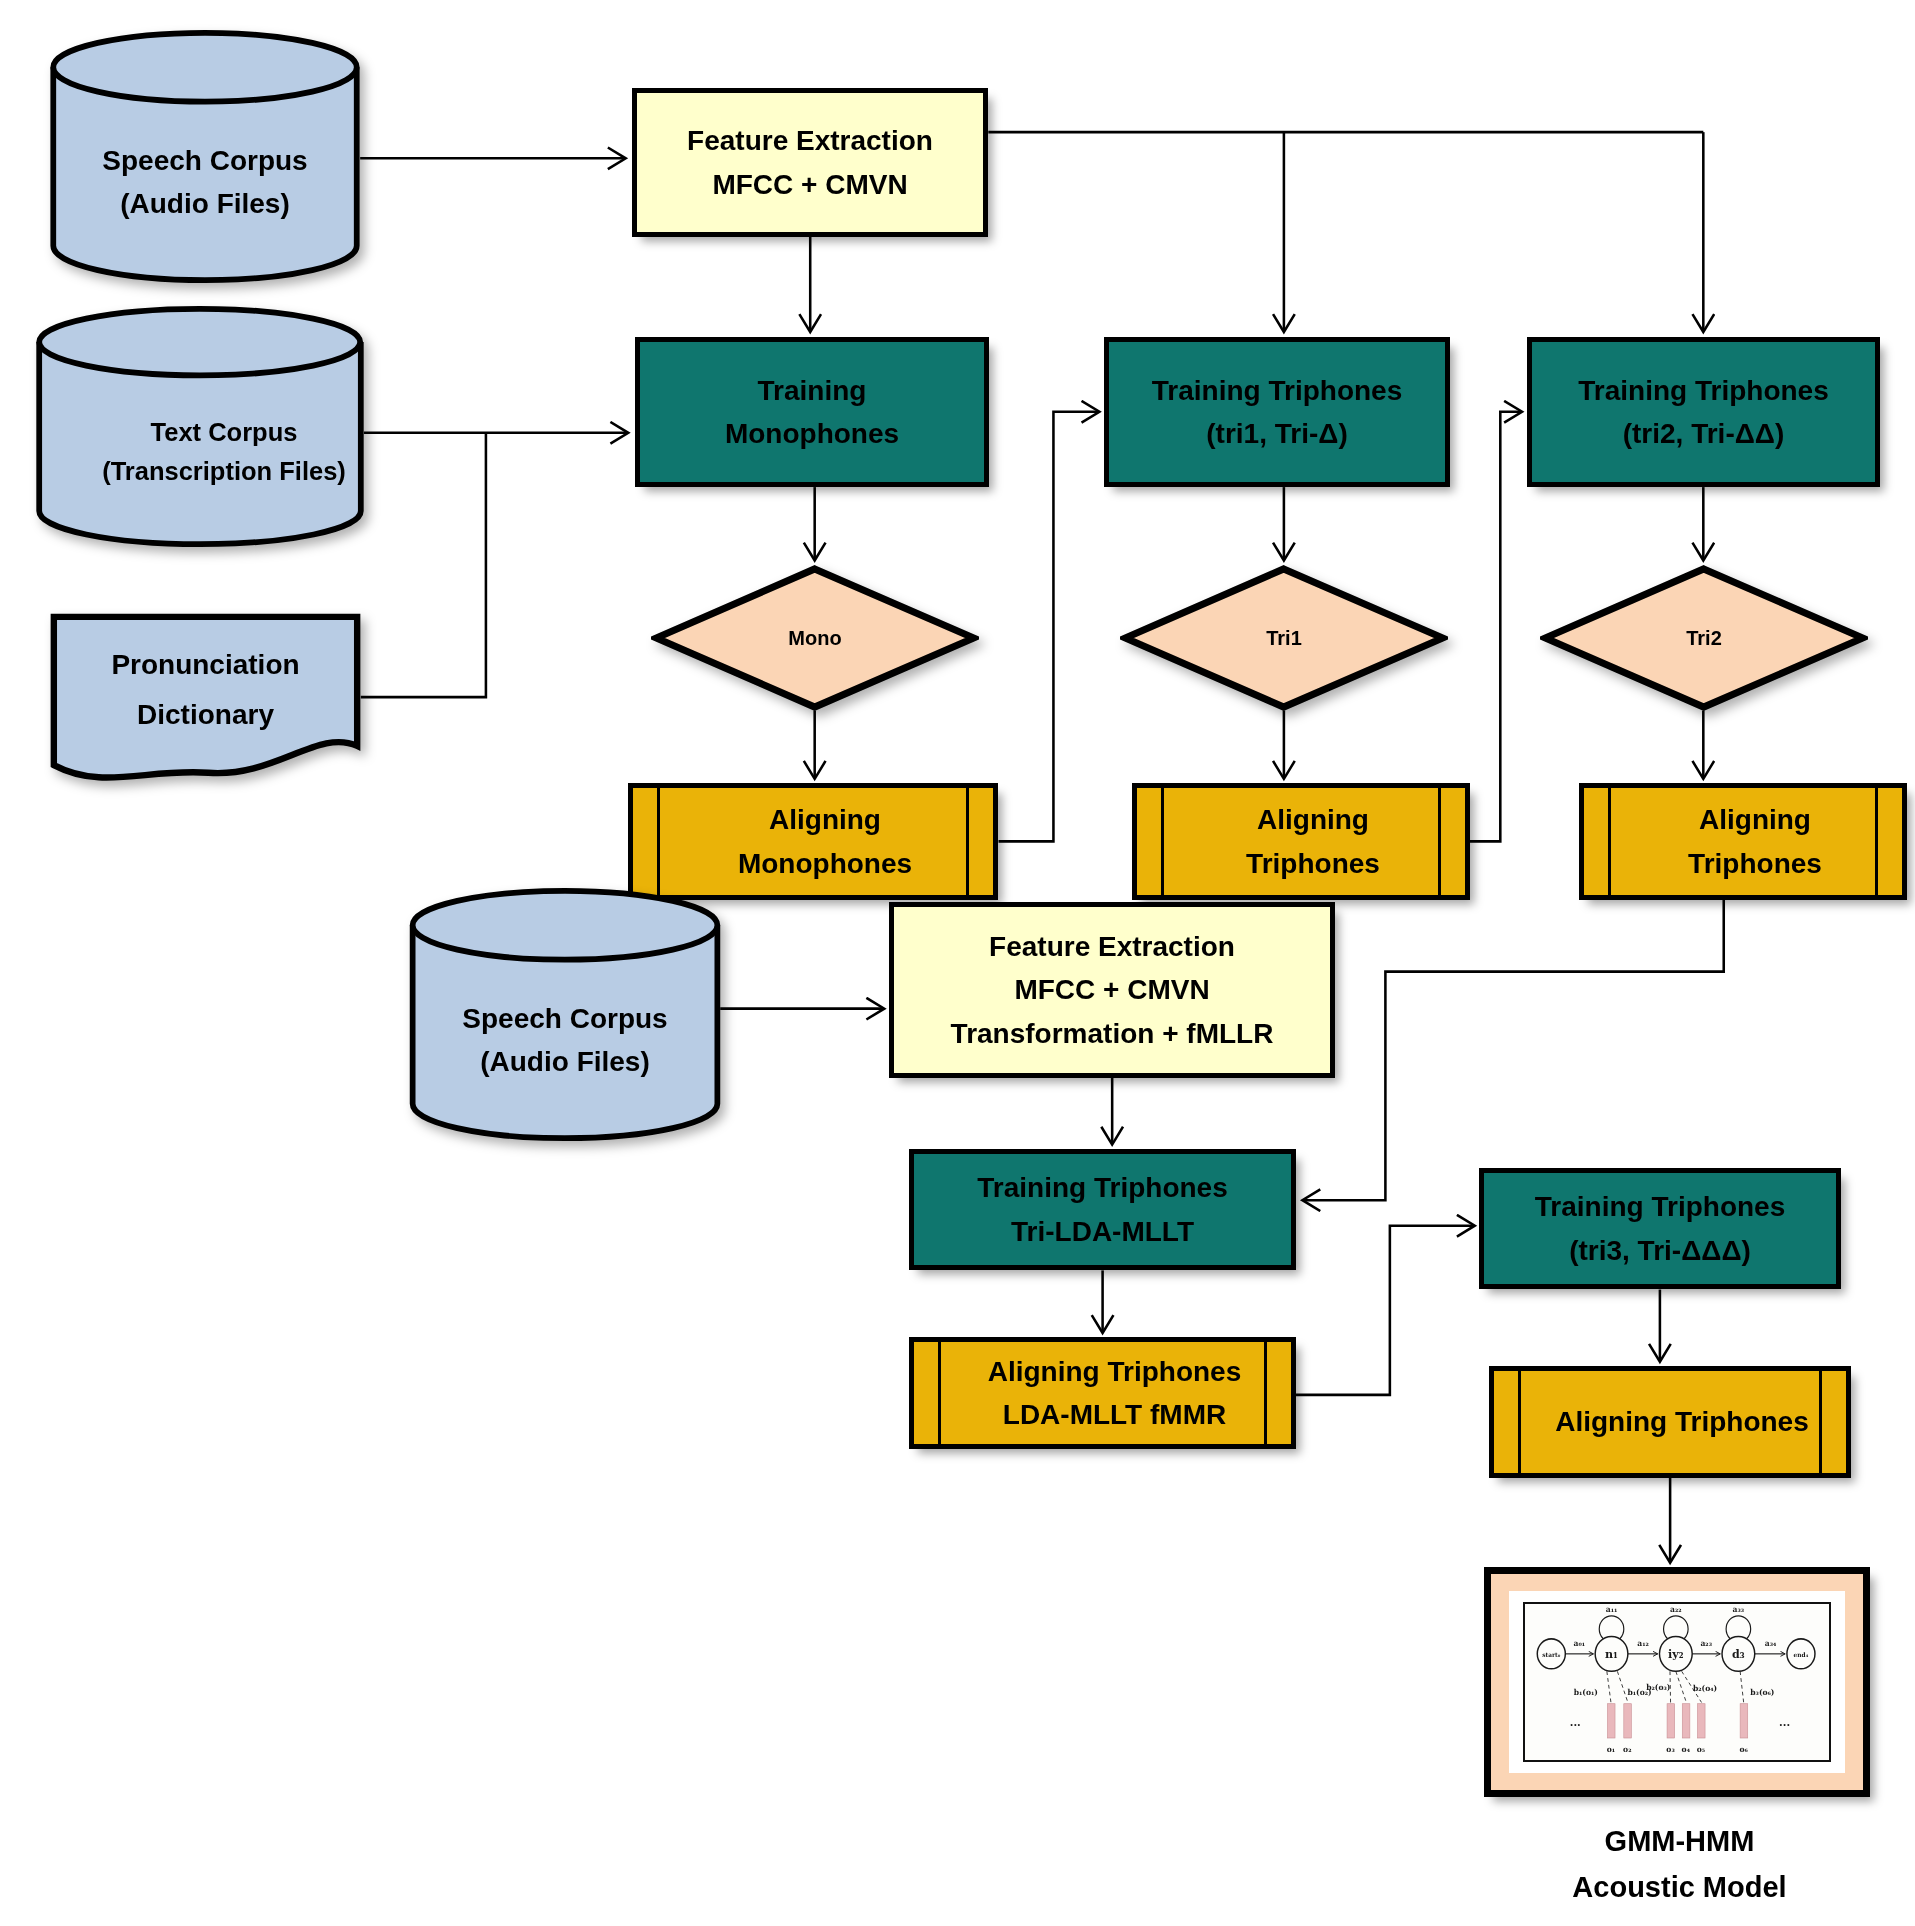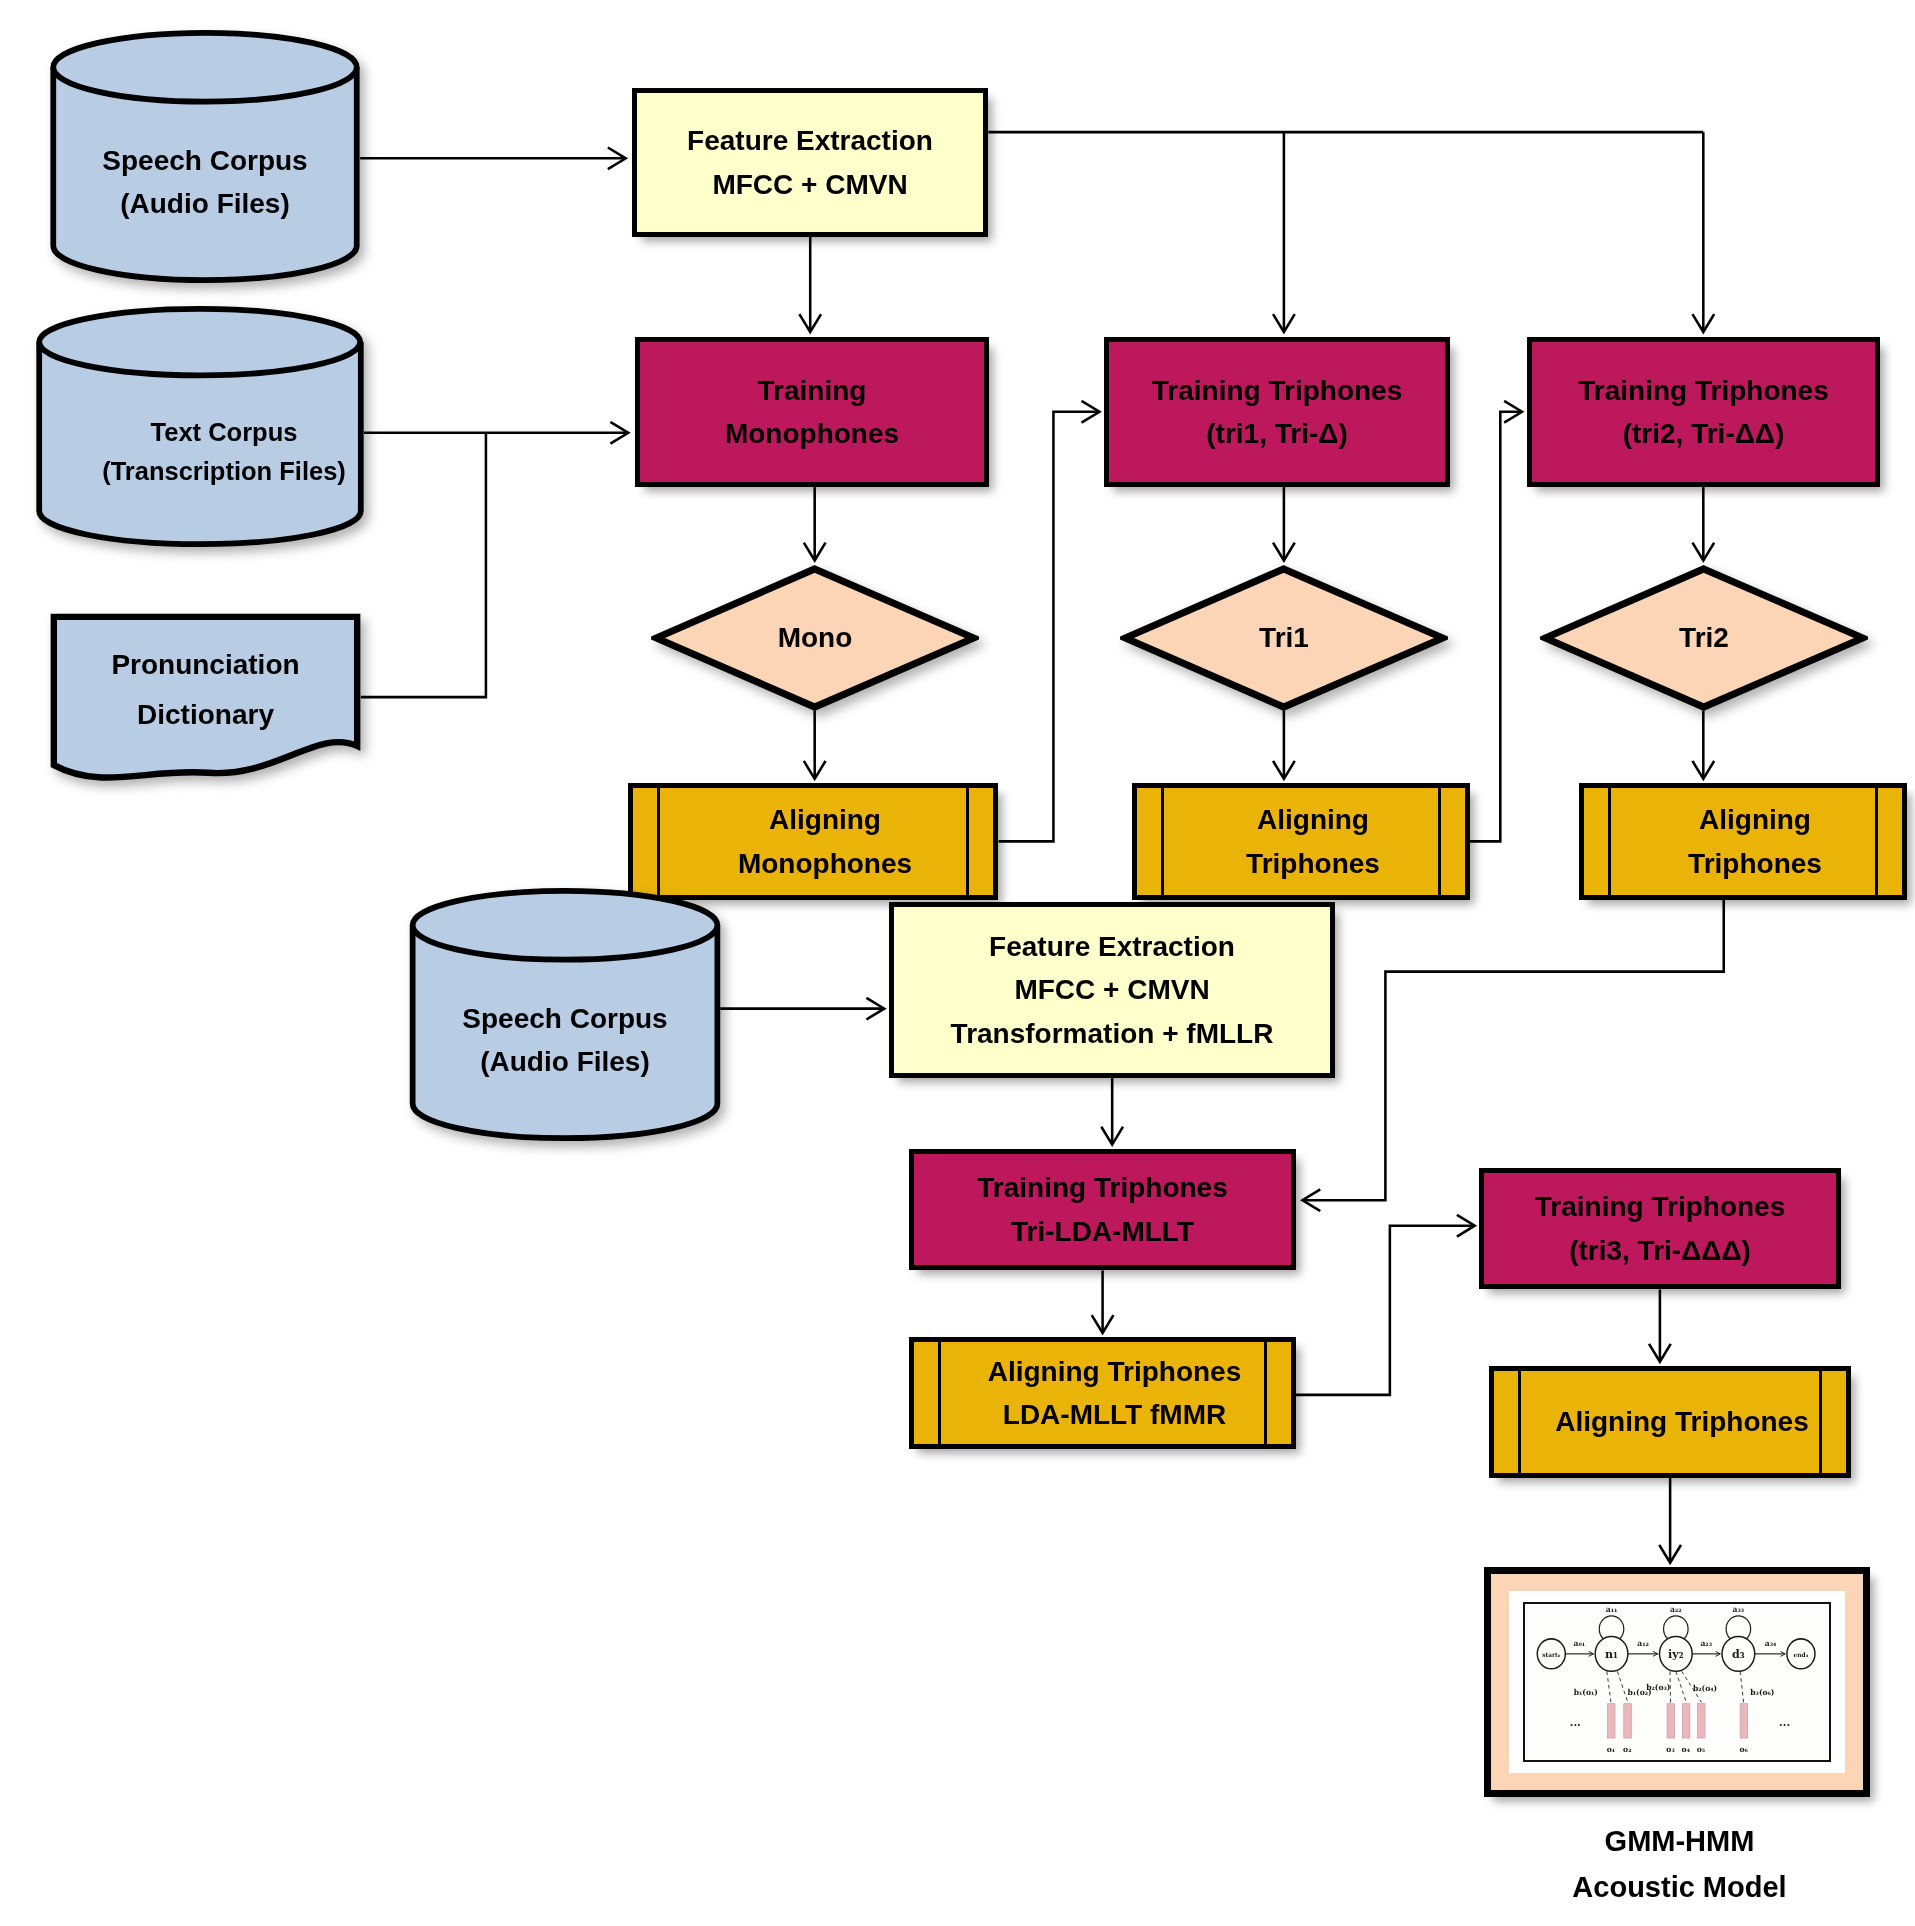--- a/index.html
+++ b/index.html
@@ -5,34 +5,34 @@
   html,body{margin:0;padding:0;background:#fff;}
   .canvas{position:relative;width:1916px;height:1926px;background:#fff;
           font-family:"Liberation Sans",sans-serif;color:#000;}
   svg.wires{position:absolute;left:0;top:0;width:1916px;height:1926px;}
 
   .node{position:absolute;box-sizing:border-box;display:flex;flex-direction:column;
         justify-content:center;align-items:center;text-align:center;font-weight:bold;}
   .box{border:5.7px solid #000;font-size:28px;line-height:1.55;
        box-shadow:6.4px 7.7px 9px -2.6px rgba(0,0,0,0.35);}
   .yellow{background:#ffffcc;margin-top:15px;}
-  .pink{background:#be185d;}
+  .pink{background:#0f766e;}
   .green{background:#eab308;padding-left:24px;}
   .pp::before,.pp::after{content:"";position:absolute;top:0;bottom:0;width:3.2px;background:#000;}
   .pp::before{left:24px;}
   .pp::after{right:24px;}
 
   .shape{position:absolute;}
   .shape svg{position:absolute;left:0;top:0;filter:drop-shadow(5.1px 6.4px 5.1px rgba(0,0,0,0.30));}
   .shape .lbl{position:absolute;left:0;right:0;display:flex;flex-direction:column;
               justify-content:center;align-items:center;text-align:center;font-weight:bold;}
   .cyl1 .lbl,.cyl2 .lbl{top:77px;bottom:25.5px;font-size:28px;line-height:1.55;}
   .cylt .lbl{top:77px;bottom:25.5px;font-size:25.5px;line-height:1.55;padding-left:48px;}
   .doc .lbl{top:12.8px;bottom:38px;font-size:28px;line-height:1.8;}
-  .diamond .lbl{top:0;bottom:0;font-size:28px;}
+  .diamond .lbl{top:0;bottom:0;font-size:20px;}
 
   .hmm-outer{position:absolute;left:1484px;top:1567px;width:386px;height:230px;
              box-sizing:border-box;border:7px solid #000;background:#fbd5b5;
              box-shadow:6.4px 7.7px 9px -2.6px rgba(0,0,0,0.35);}
   .hmm-white{position:absolute;left:18px;top:16.6px;right:18px;bottom:16.6px;background:#fff;}
   .hmm-frame{position:absolute;left:14px;top:11.5px;right:14px;bottom:11.5px;
              border:2.6px solid #111;background:#fdfdfb;}
   .hmm-frame svg{width:100%;height:100%;display:block;}
   .hmm-frame text{font-family:"DejaVu Serif",serif;font-weight:bold;fill:#1a1a1a;}
 

